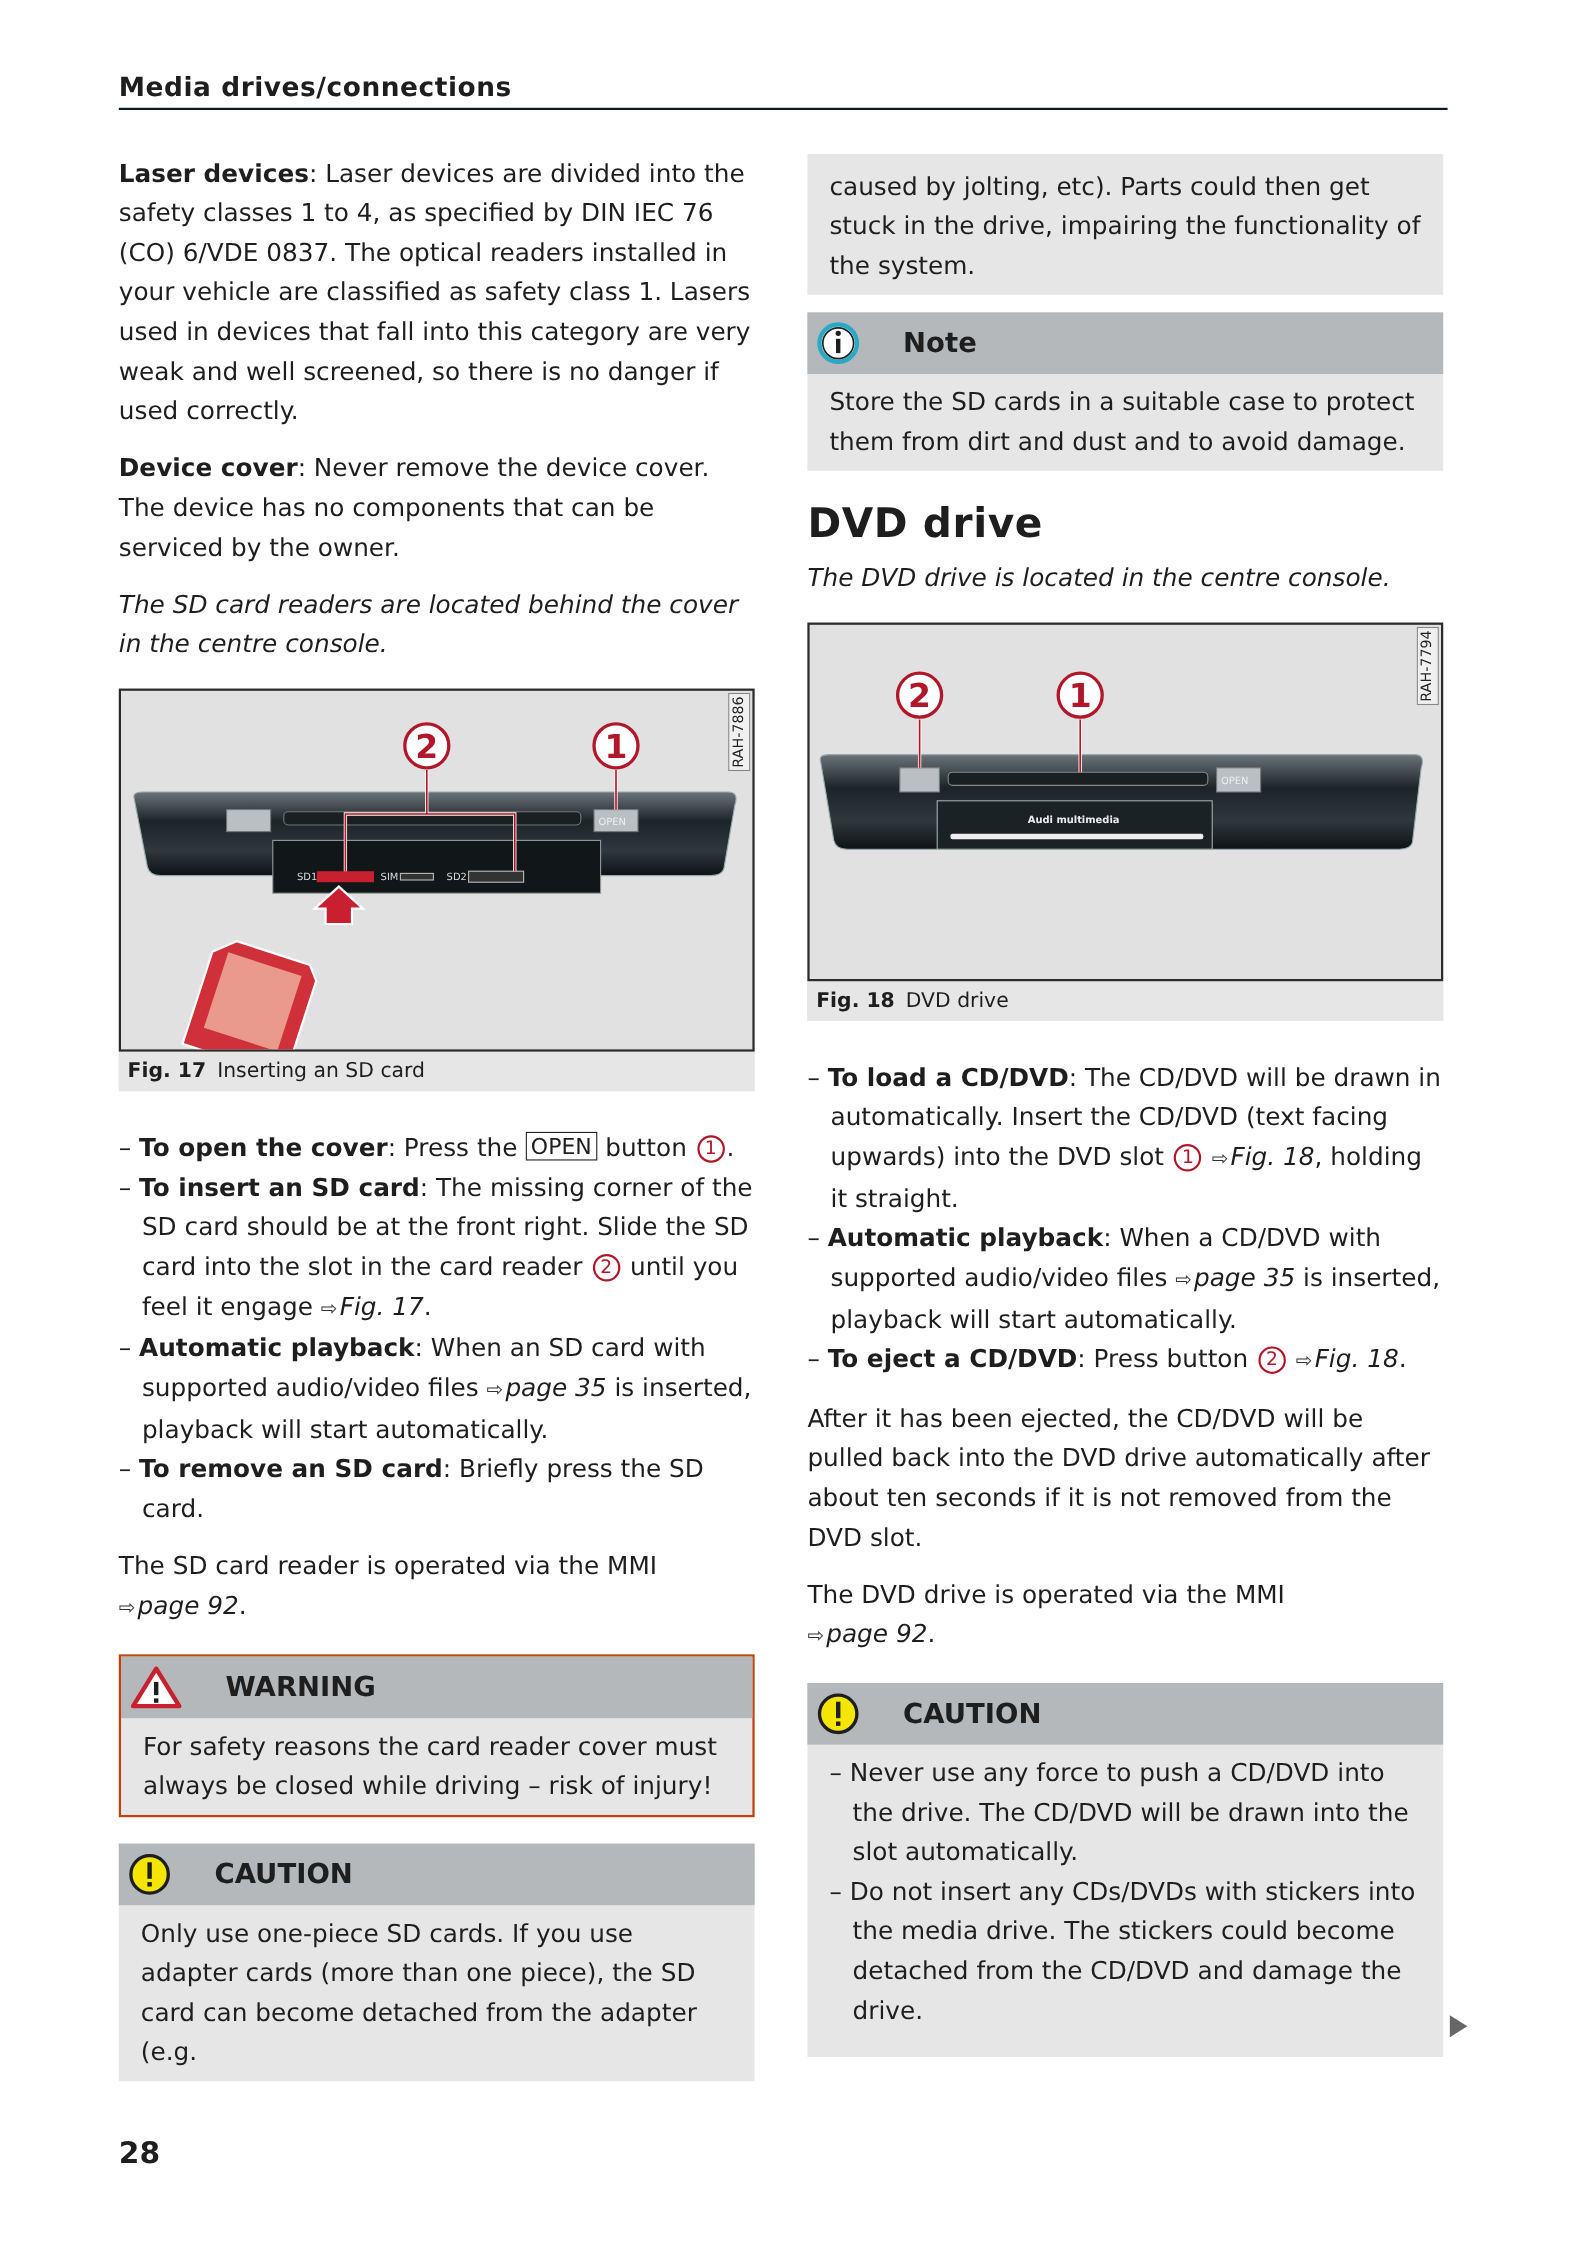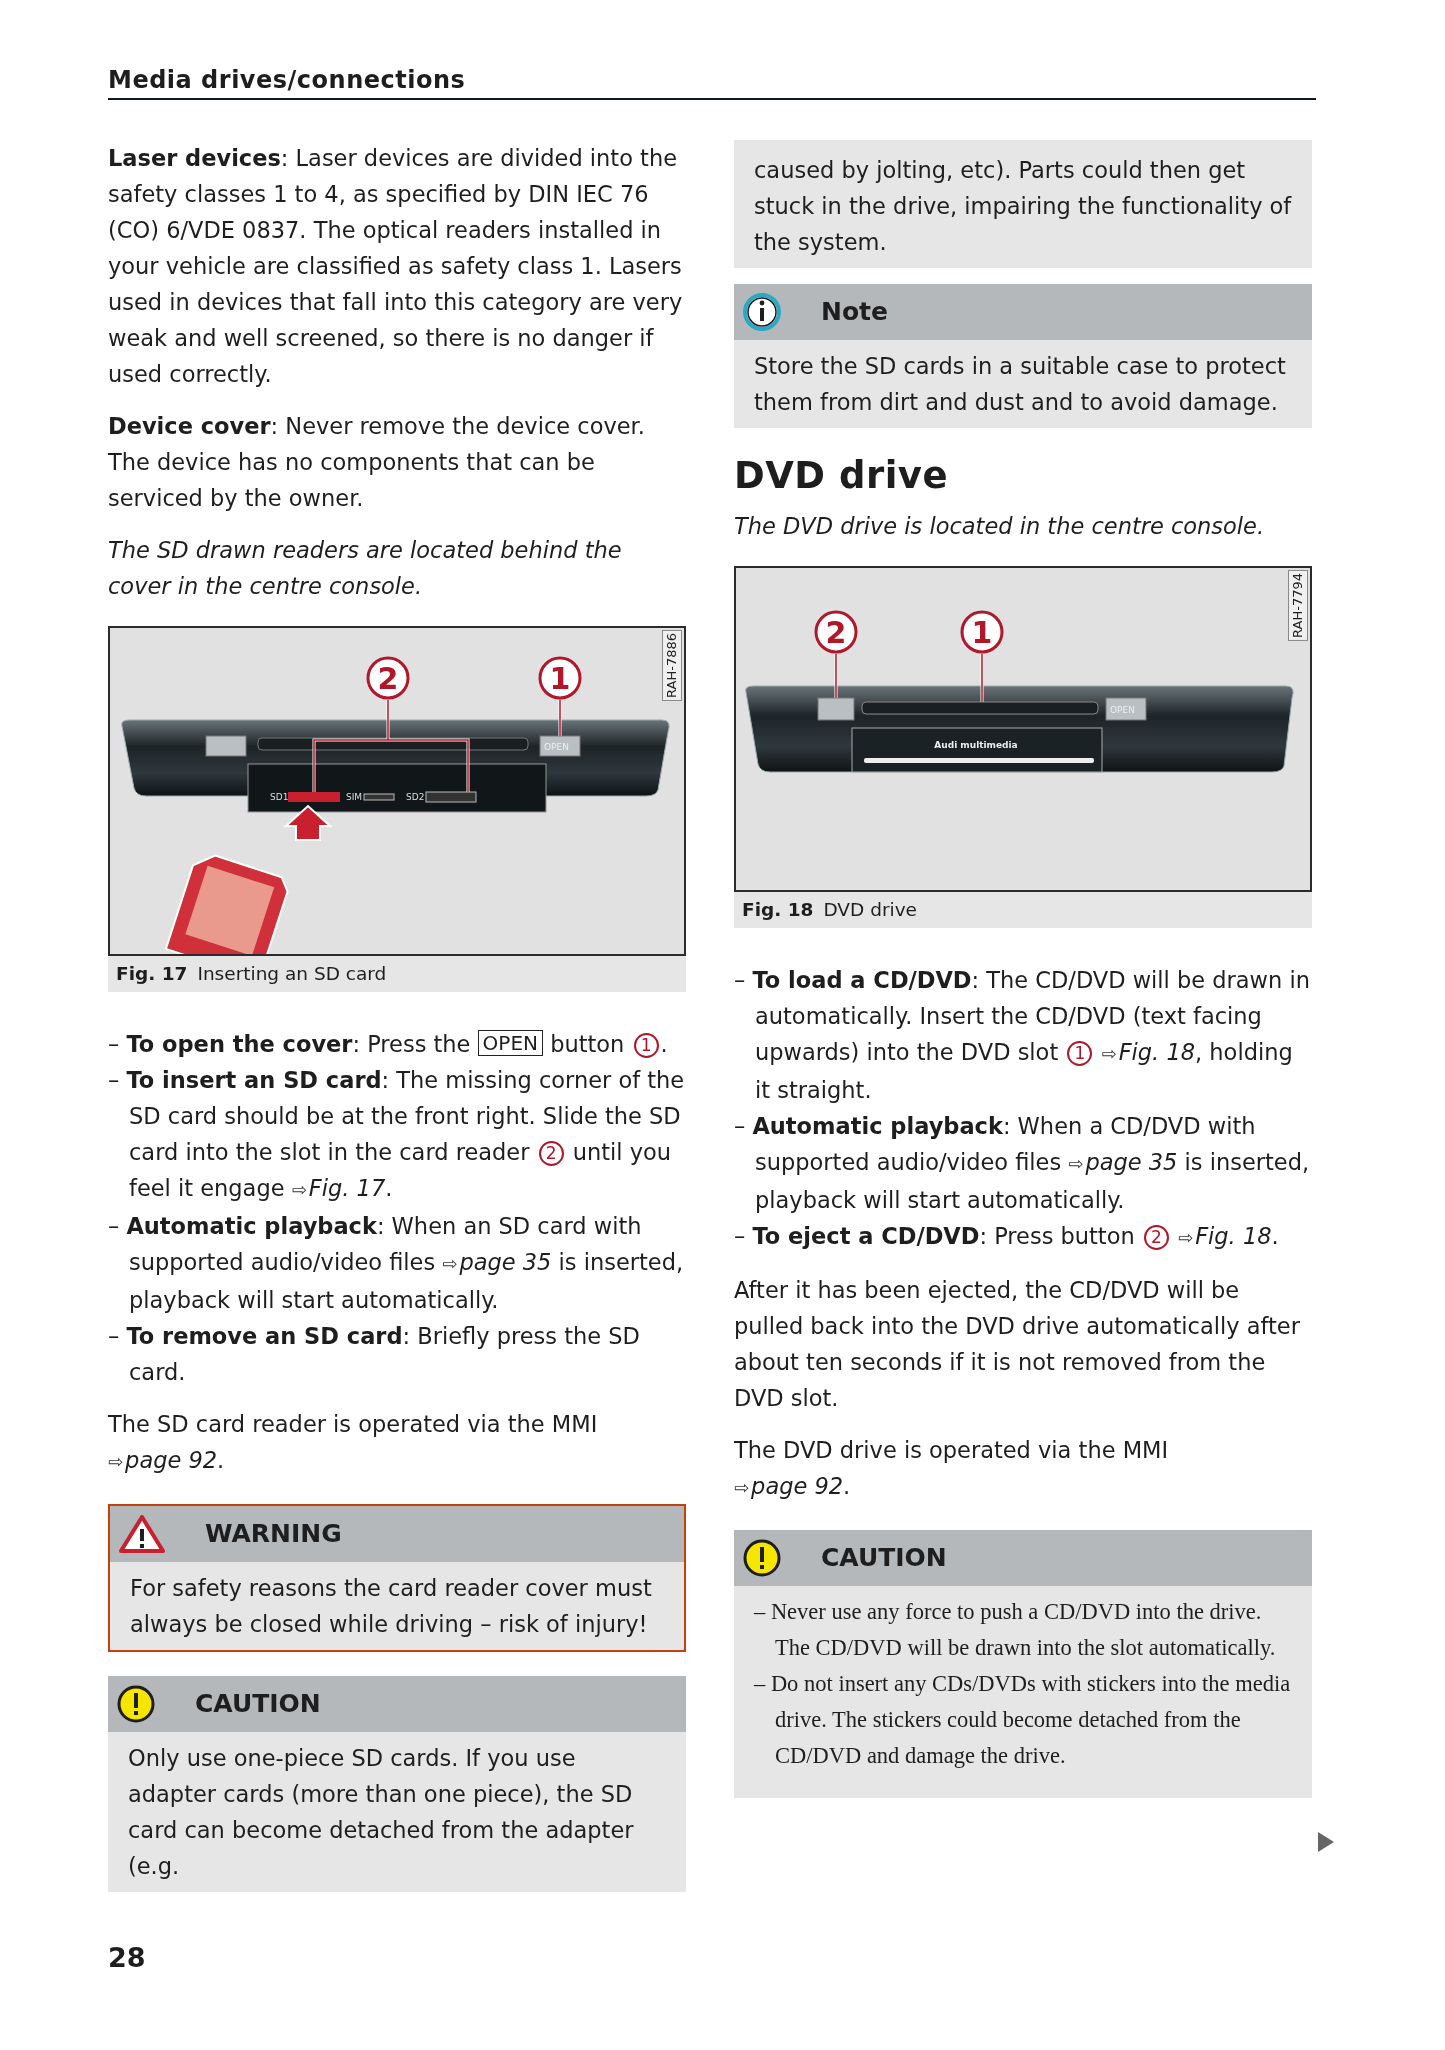--- a/index.html
+++ b/index.html
@@ -64,21 +64,21 @@
     font-size: 20px; line-height: 24px; text-indent: 0; vertical-align: 2px;
   }
   .arrow-ref { font-size: 18px; color: #333; margin-right: 2px; }
   .box { width: 578px; margin-bottom: 24px; background: #e6e6e6; }
   .box-head {
     background: #b4b8bb; height: 56px; display: flex; align-items: center;
     padding-left: 8px; font-weight: bold; font-size: 25px; gap: 17px;
   }
   .box-head .label { margin-left: 22px; }
   .box-body { padding: 8px 20px 8px 20px; font-size: 22.5px; line-height: 36px; }
-  .box-body ul.dash { margin-bottom: 16px; font-family: Liberation Serif, serif; }
+  .box-body ul.dash { margin-bottom: 16px; }
   .box.warning { border: 2px solid #c2410c; }
   .box.cont .box-body { padding-top: 12px; }
   .icon-svg { display: inline-block; vertical-align: middle; }
   .page-number {
     position: absolute; left: 108px; top: 1940px;
     font-weight: bold; font-size: 27px; line-height: 36px;
   }
   .continue-arrow {
     position: absolute; left: 1318px; top: 1832px;
     width: 0; height: 0; border-top: 10px solid transparent;
@@ -89,21 +89,21 @@
 <body>
 
 <div class="page-header">
   <span>Media drives/connections</span>
 </div>
 
 <div class="col col-left">
   <p><b>Laser devices</b><span>: Laser devices are divided into the safety classes 1 to 4, as specified by DIN IEC 76 (CO) 6/VDE 0837. The optical readers installed in your vehicle are classified as safety class 1. Lasers used in devices that fall into this category are very weak and well screened, so there is no danger if used correctly.</span></p>
   <p><b>Device cover</b><span>: Never remove the device cover. The device has no components that can be serviced by the owner.</span></p>
 
-  <p class="lead">The SD drawn readers are located behind the cover in the centre console.</p>
+  <p class="lead">The SD card readers are located behind the cover in the centre console.</p>
 
   <div class="figure">
     <div class="figure-frame" style="height:330px;">
       <span class="fig-code">RAH-7886</span>
       <svg width="574" height="326" viewBox="0 0 574 326">
         <defs>
           <linearGradient id="panelG" x1="0" y1="0" x2="0" y2="1">
             <stop offset="0" stop-color="#6a7478"></stop>
               <stop offset="0.35" stop-color="#1d2428"></stop>
               <stop offset="0.7" stop-color="#2f383d"></stop>

